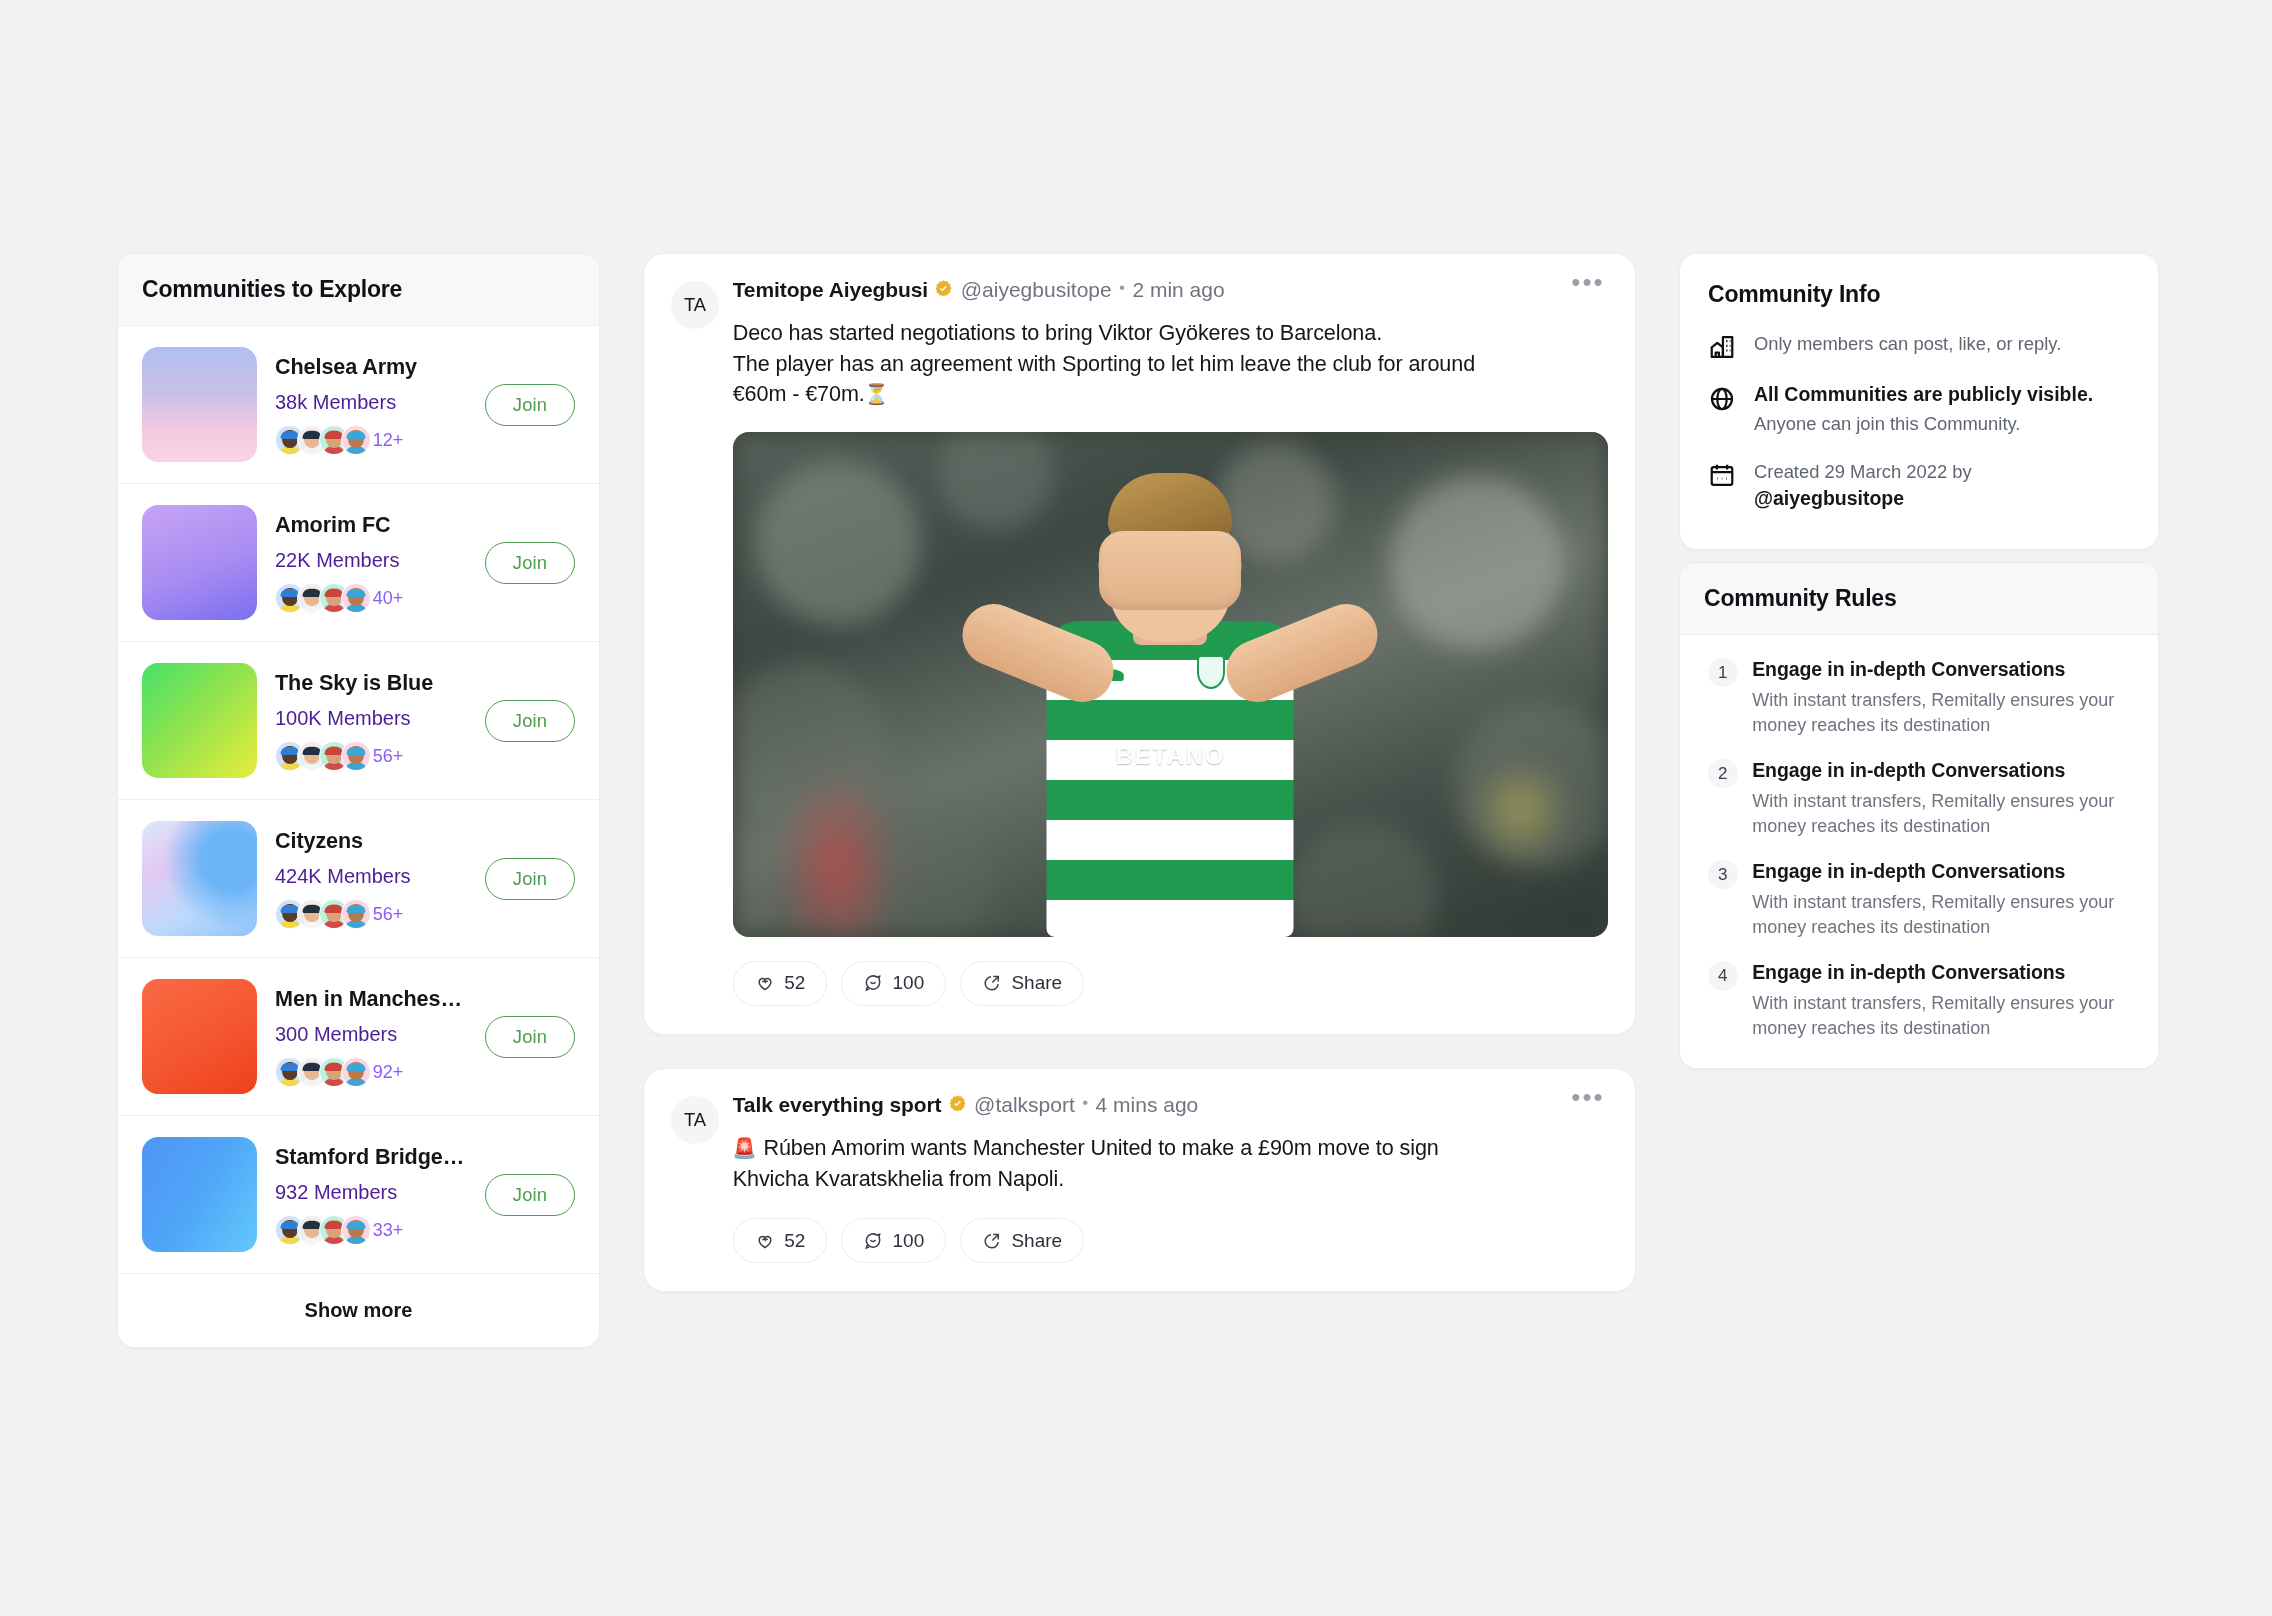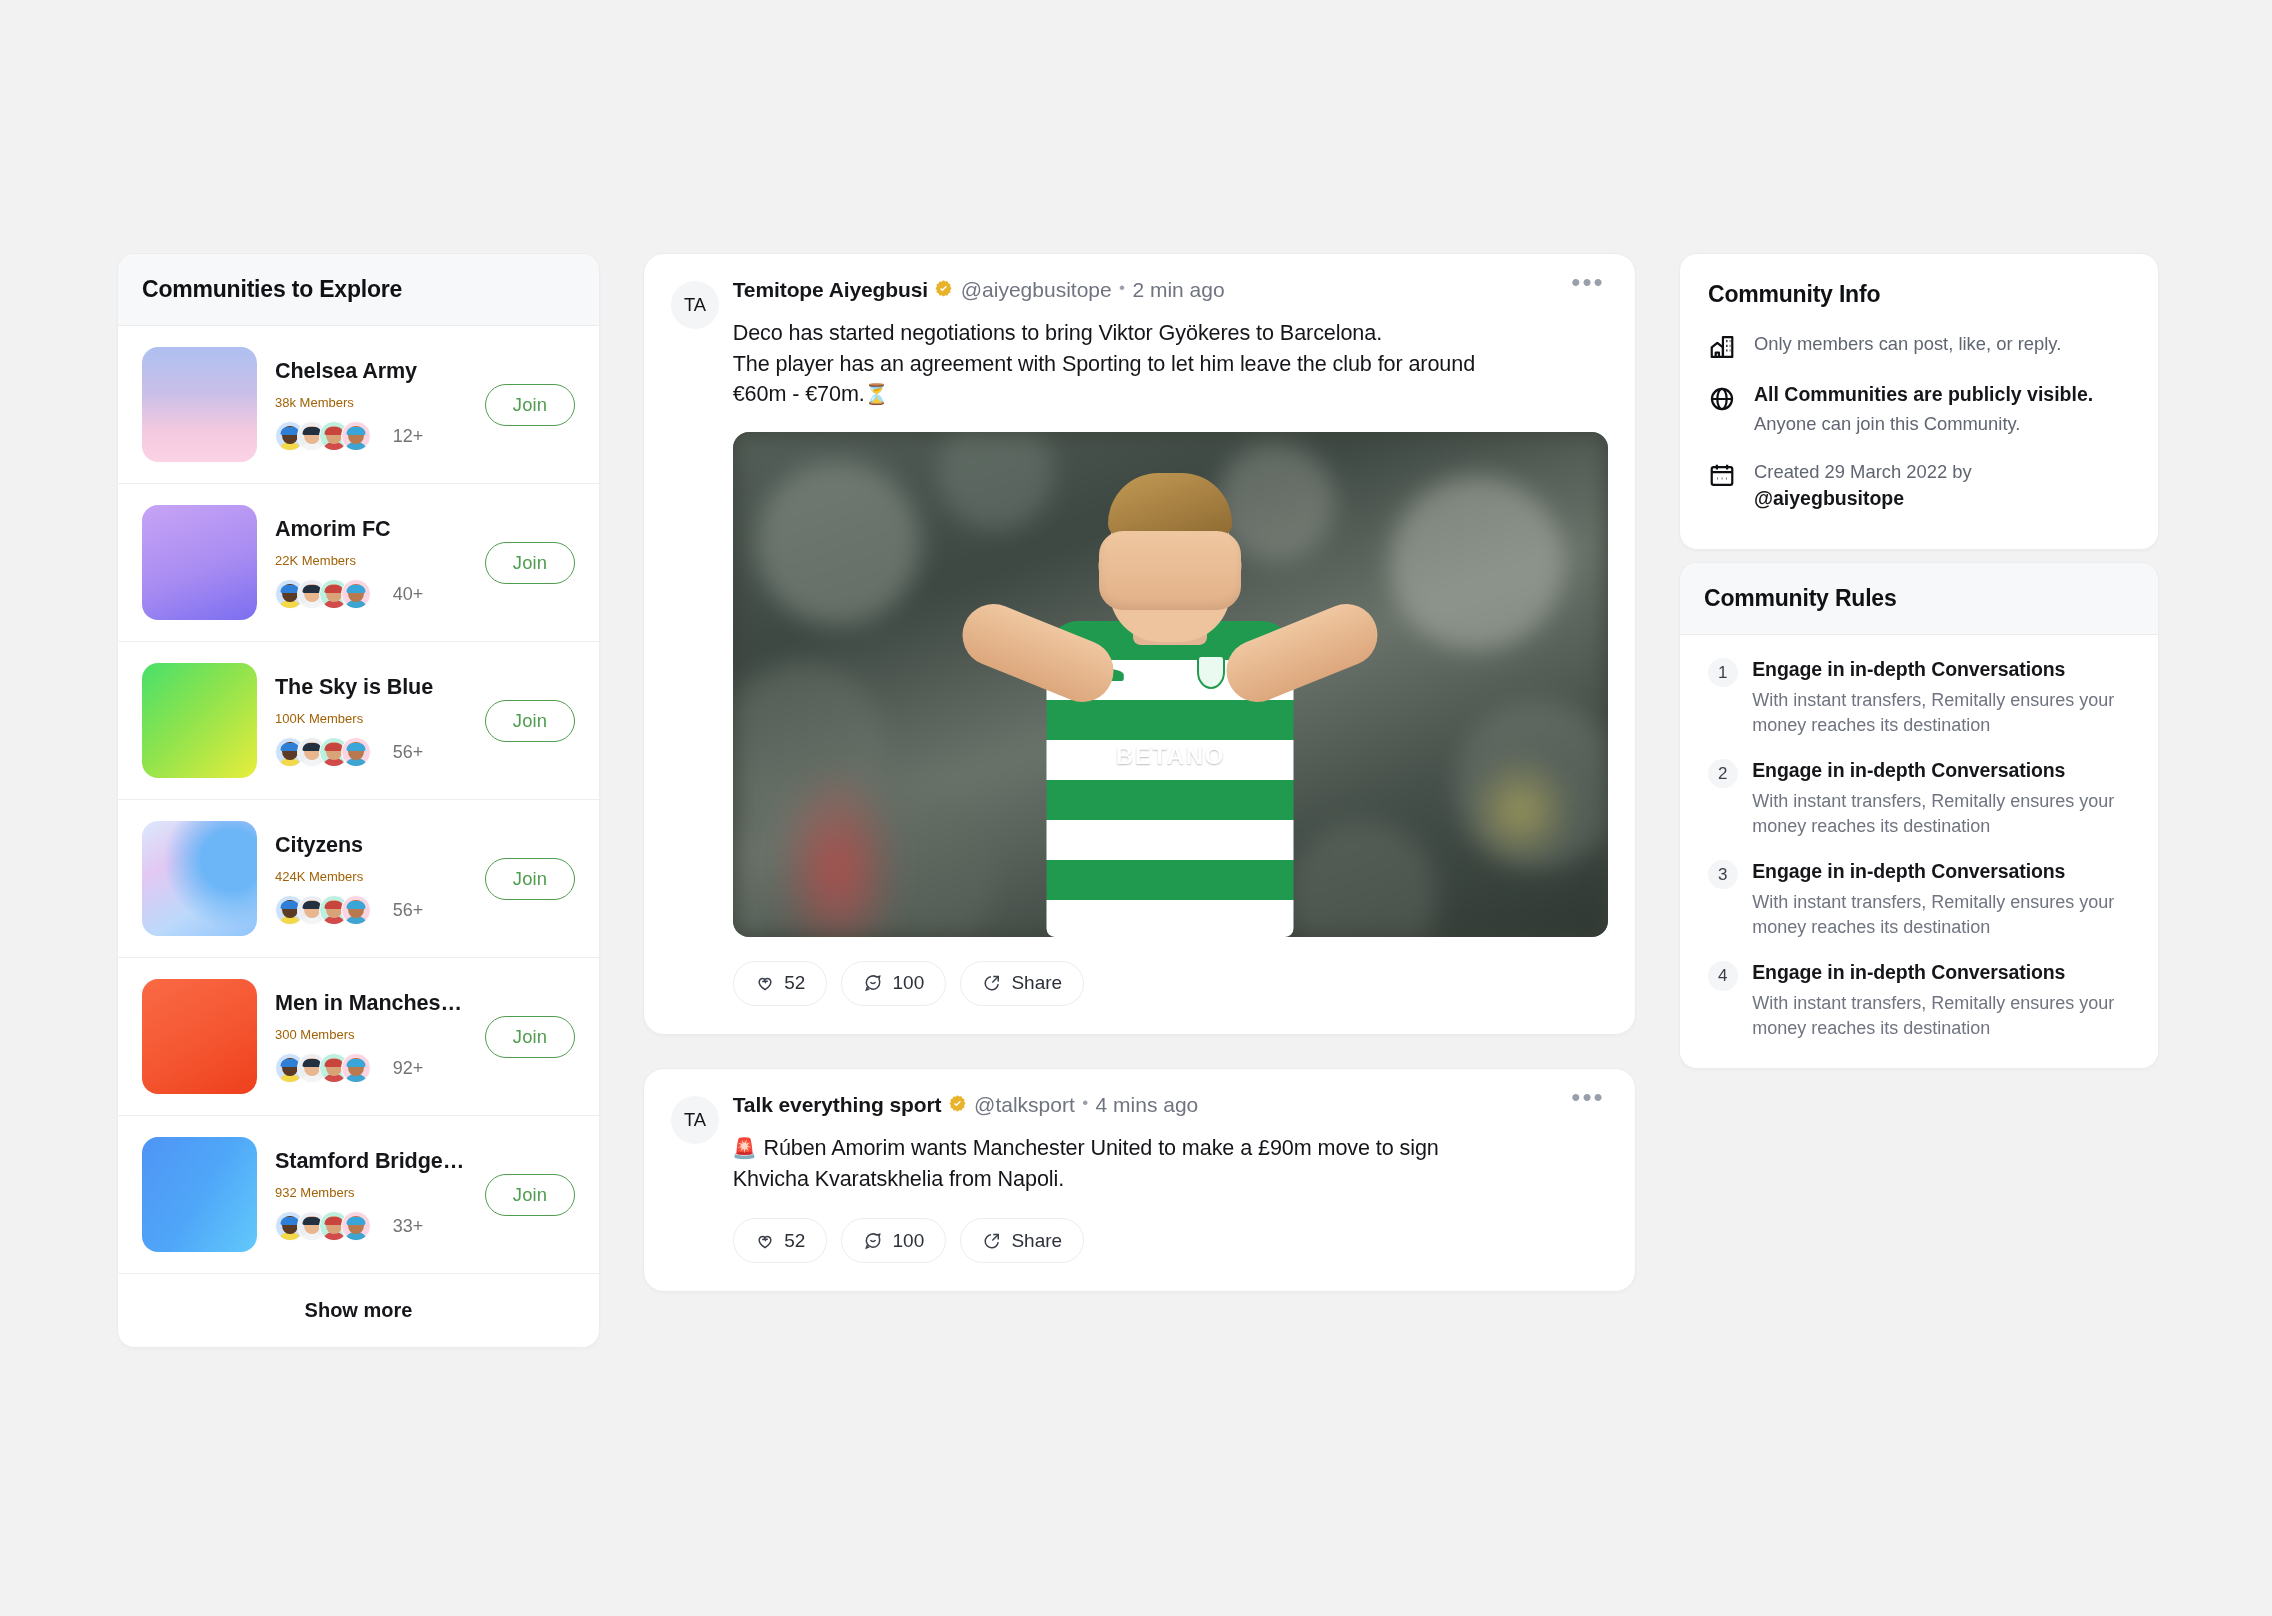--- a/index.html
+++ b/index.html
@@ -61,22 +61,22 @@
     font-size: 21.6px;
     font-weight: 600;
     color: #15161a;
     letter-spacing: -0.1px;
     white-space: nowrap;
     overflow: hidden;
     text-overflow: ellipsis;
     margin-bottom: 10.5px;
   }
   .community-members {
-    font-size: 13px;
-    color: #a16207;
+    font-size: 20px;
+    color: #4c1d95;
     margin-bottom: 11.6px;
   }
   .avatar-row { display: flex; align-items: center; }
   .avatar-stack { display: flex; }
   .av {
     width: 29.5px; height: 29.5px;
     border-radius: 50%;
     border: 1.6px solid #fff;
     margin-right: -7.4px;
     position: relative;
@@ -101,22 +101,22 @@
   .av .body {
     position: absolute;
     left: 50%; bottom: -3.2px;
     transform: translateX(-50%);
     width: 22px; height: 10.5px;
     border-radius: 9.5px 9.5px 0 0;
   }
   .avatar-more {
     font-size: 18px;
     font-weight: 500;
-    color: #737373;
-    margin-left: 22px;
+    color: #8b5cf6;
+    margin-left: 2px;
   }
   .join-btn {
     flex: 0 0 auto;
     border: 1.6px solid #4f9d4f;
     color: #4f9d4f;
     background: #fff;
     border-radius: 526px;
     font-size: 18.4px;
     font-family: "Liberation Sans", sans-serif;
     padding: 9px 27px;

